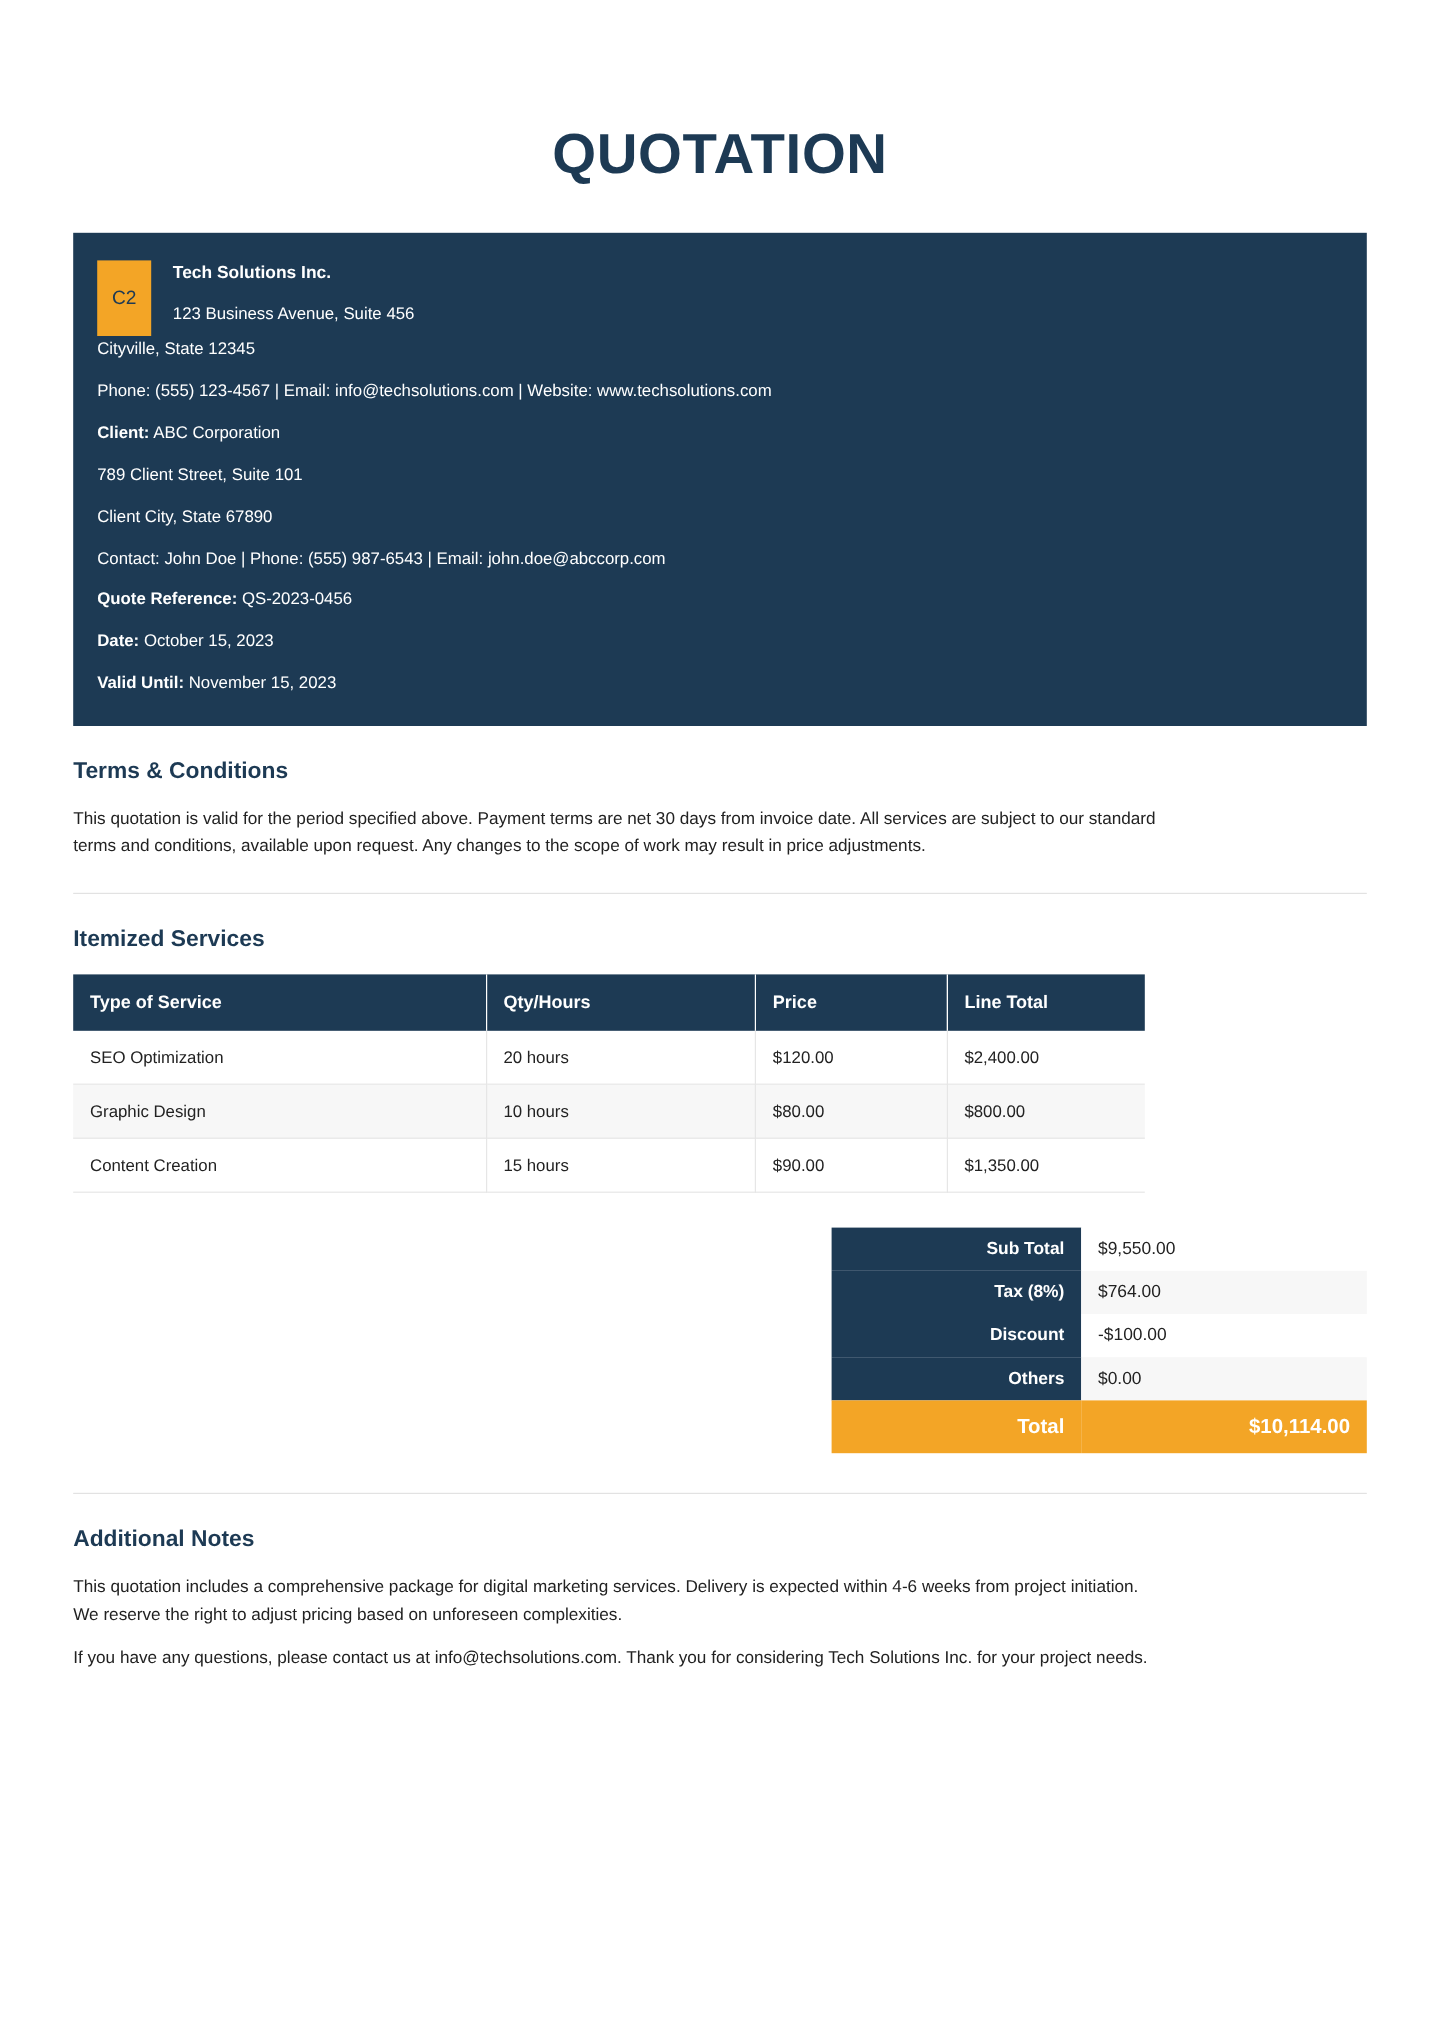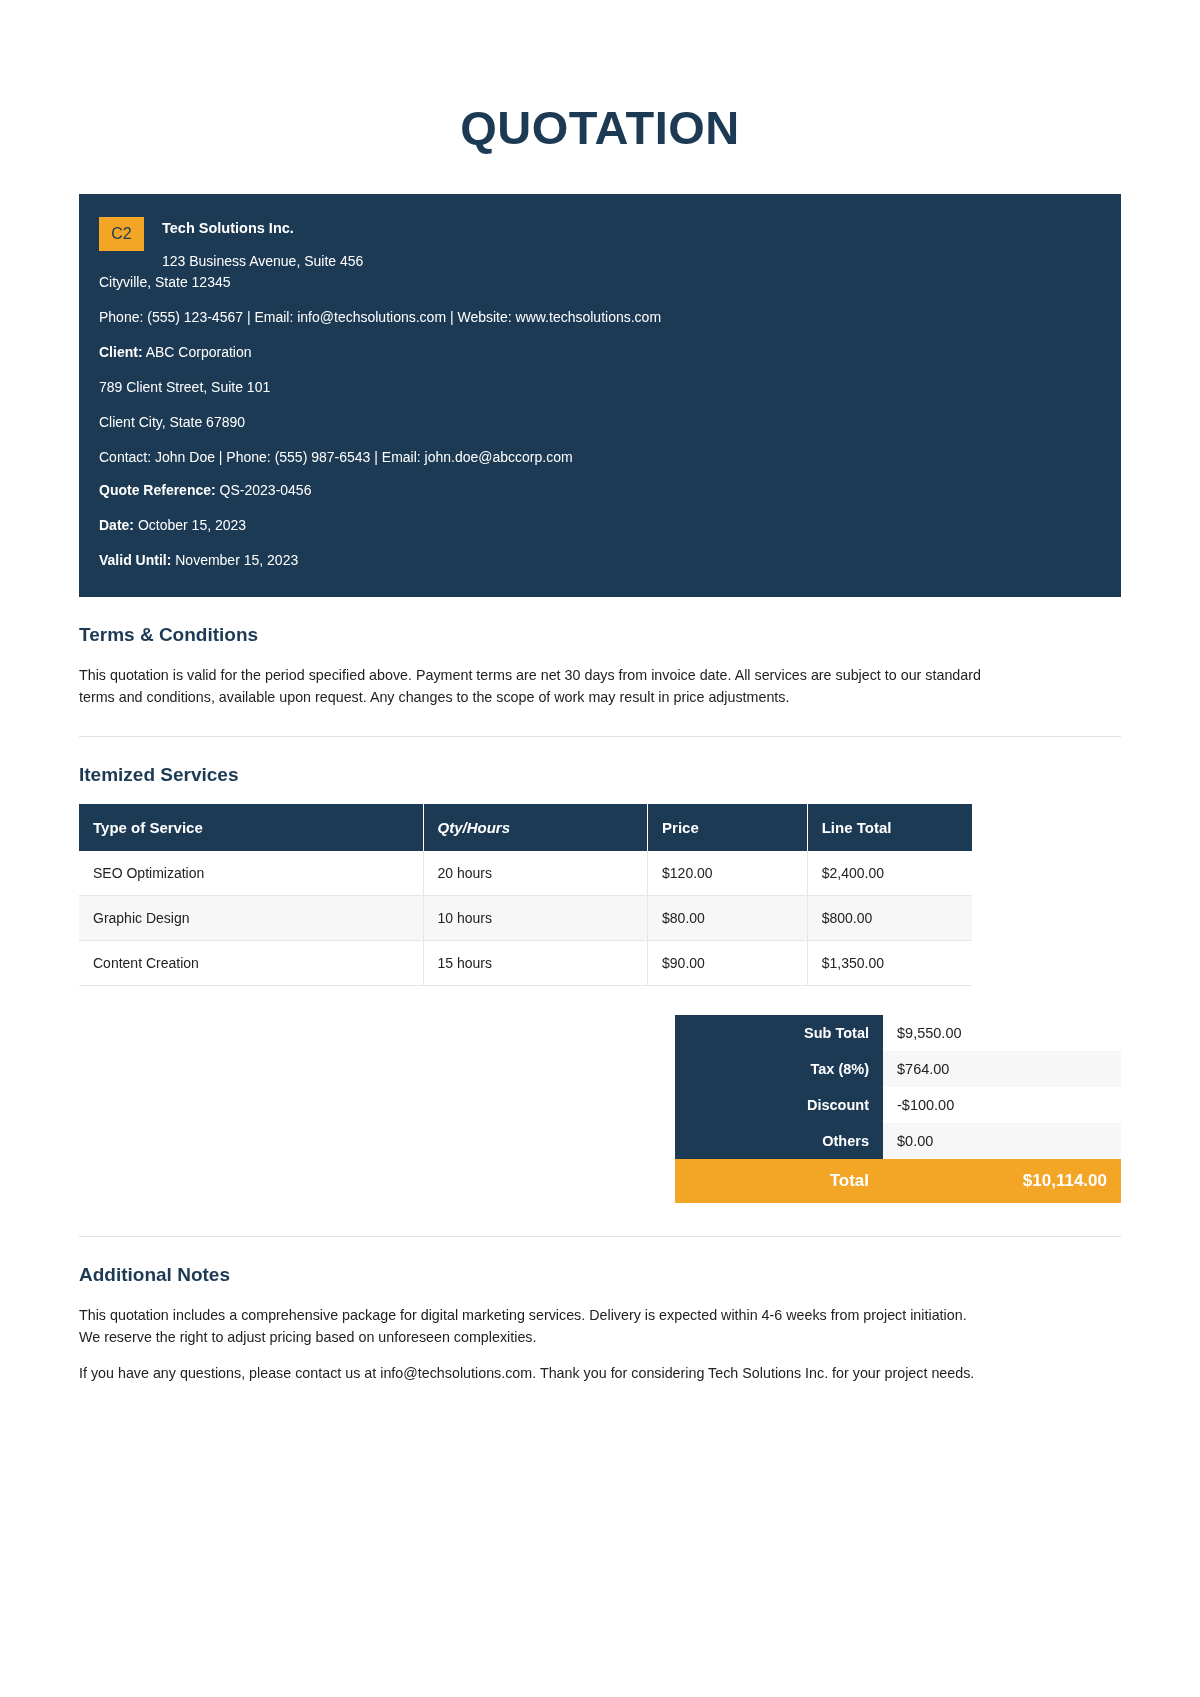--- a/index.html
+++ b/index.html
@@ -5,21 +5,21 @@
   * { box-sizing: border-box; }
   html, body { margin: 0; padding: 0; }
   body {
     width: 1200px;
     height: 1697px;
     background: #ffffff;
     font-family: "Liberation Sans", sans-serif;
     color: #222222;
     position: relative;
   }
-  .page { padding: 0 79px; }
+  .page { padding: 0 61px; }
 
   .doc-title {
     text-align: center;
     font-size: 47px;
     font-weight: bold;
     color: #1d3a54;
     letter-spacing: 0.5px;
     margin: 0;
     padding-top: 101px;
     line-height: 1.15;
@@ -31,21 +31,21 @@
     color: #ffffff;
     margin-top: 39px;
     padding: 23px 20px 26px 20px;
   }
   .company-row {
     display: flex;
     align-items: flex-start;
   }
   .logo-box {
     width: 45px;
-    height: 34px;
+    height: 63px;
     background: #f3a526;
     color: #1d3a54;
     font-size: 16px;
     font-weight: 500;
     display: flex;
     align-items: center;
     justify-content: center;
     flex: 0 0 auto;
     margin-right: 18px;
   }
@@ -104,21 +104,21 @@
   table.items td {
     font-size: 14px;
     padding: 14px 14px;
     border-bottom: 1px solid #e6e6e6;
     border-right: 1px solid #e6e6e6;
     color: #222222;
   }
   table.items td:last-child { border-right: 0; }
   table.items tbody tr:nth-child(even) { background: #f7f7f7; }
   .col-service { width: 334px; }
-  .col-qty     { width: 218px; font-style: italic; }
+  .col-qty     { width: 218px; }
   .col-price   { width: 155px; }
   .col-total   { width: 160px; }
 
   
   .totals-wrap {
     display: flex;
     justify-content: flex-end;
     margin-top: 29px;
   }
   table.totals {

